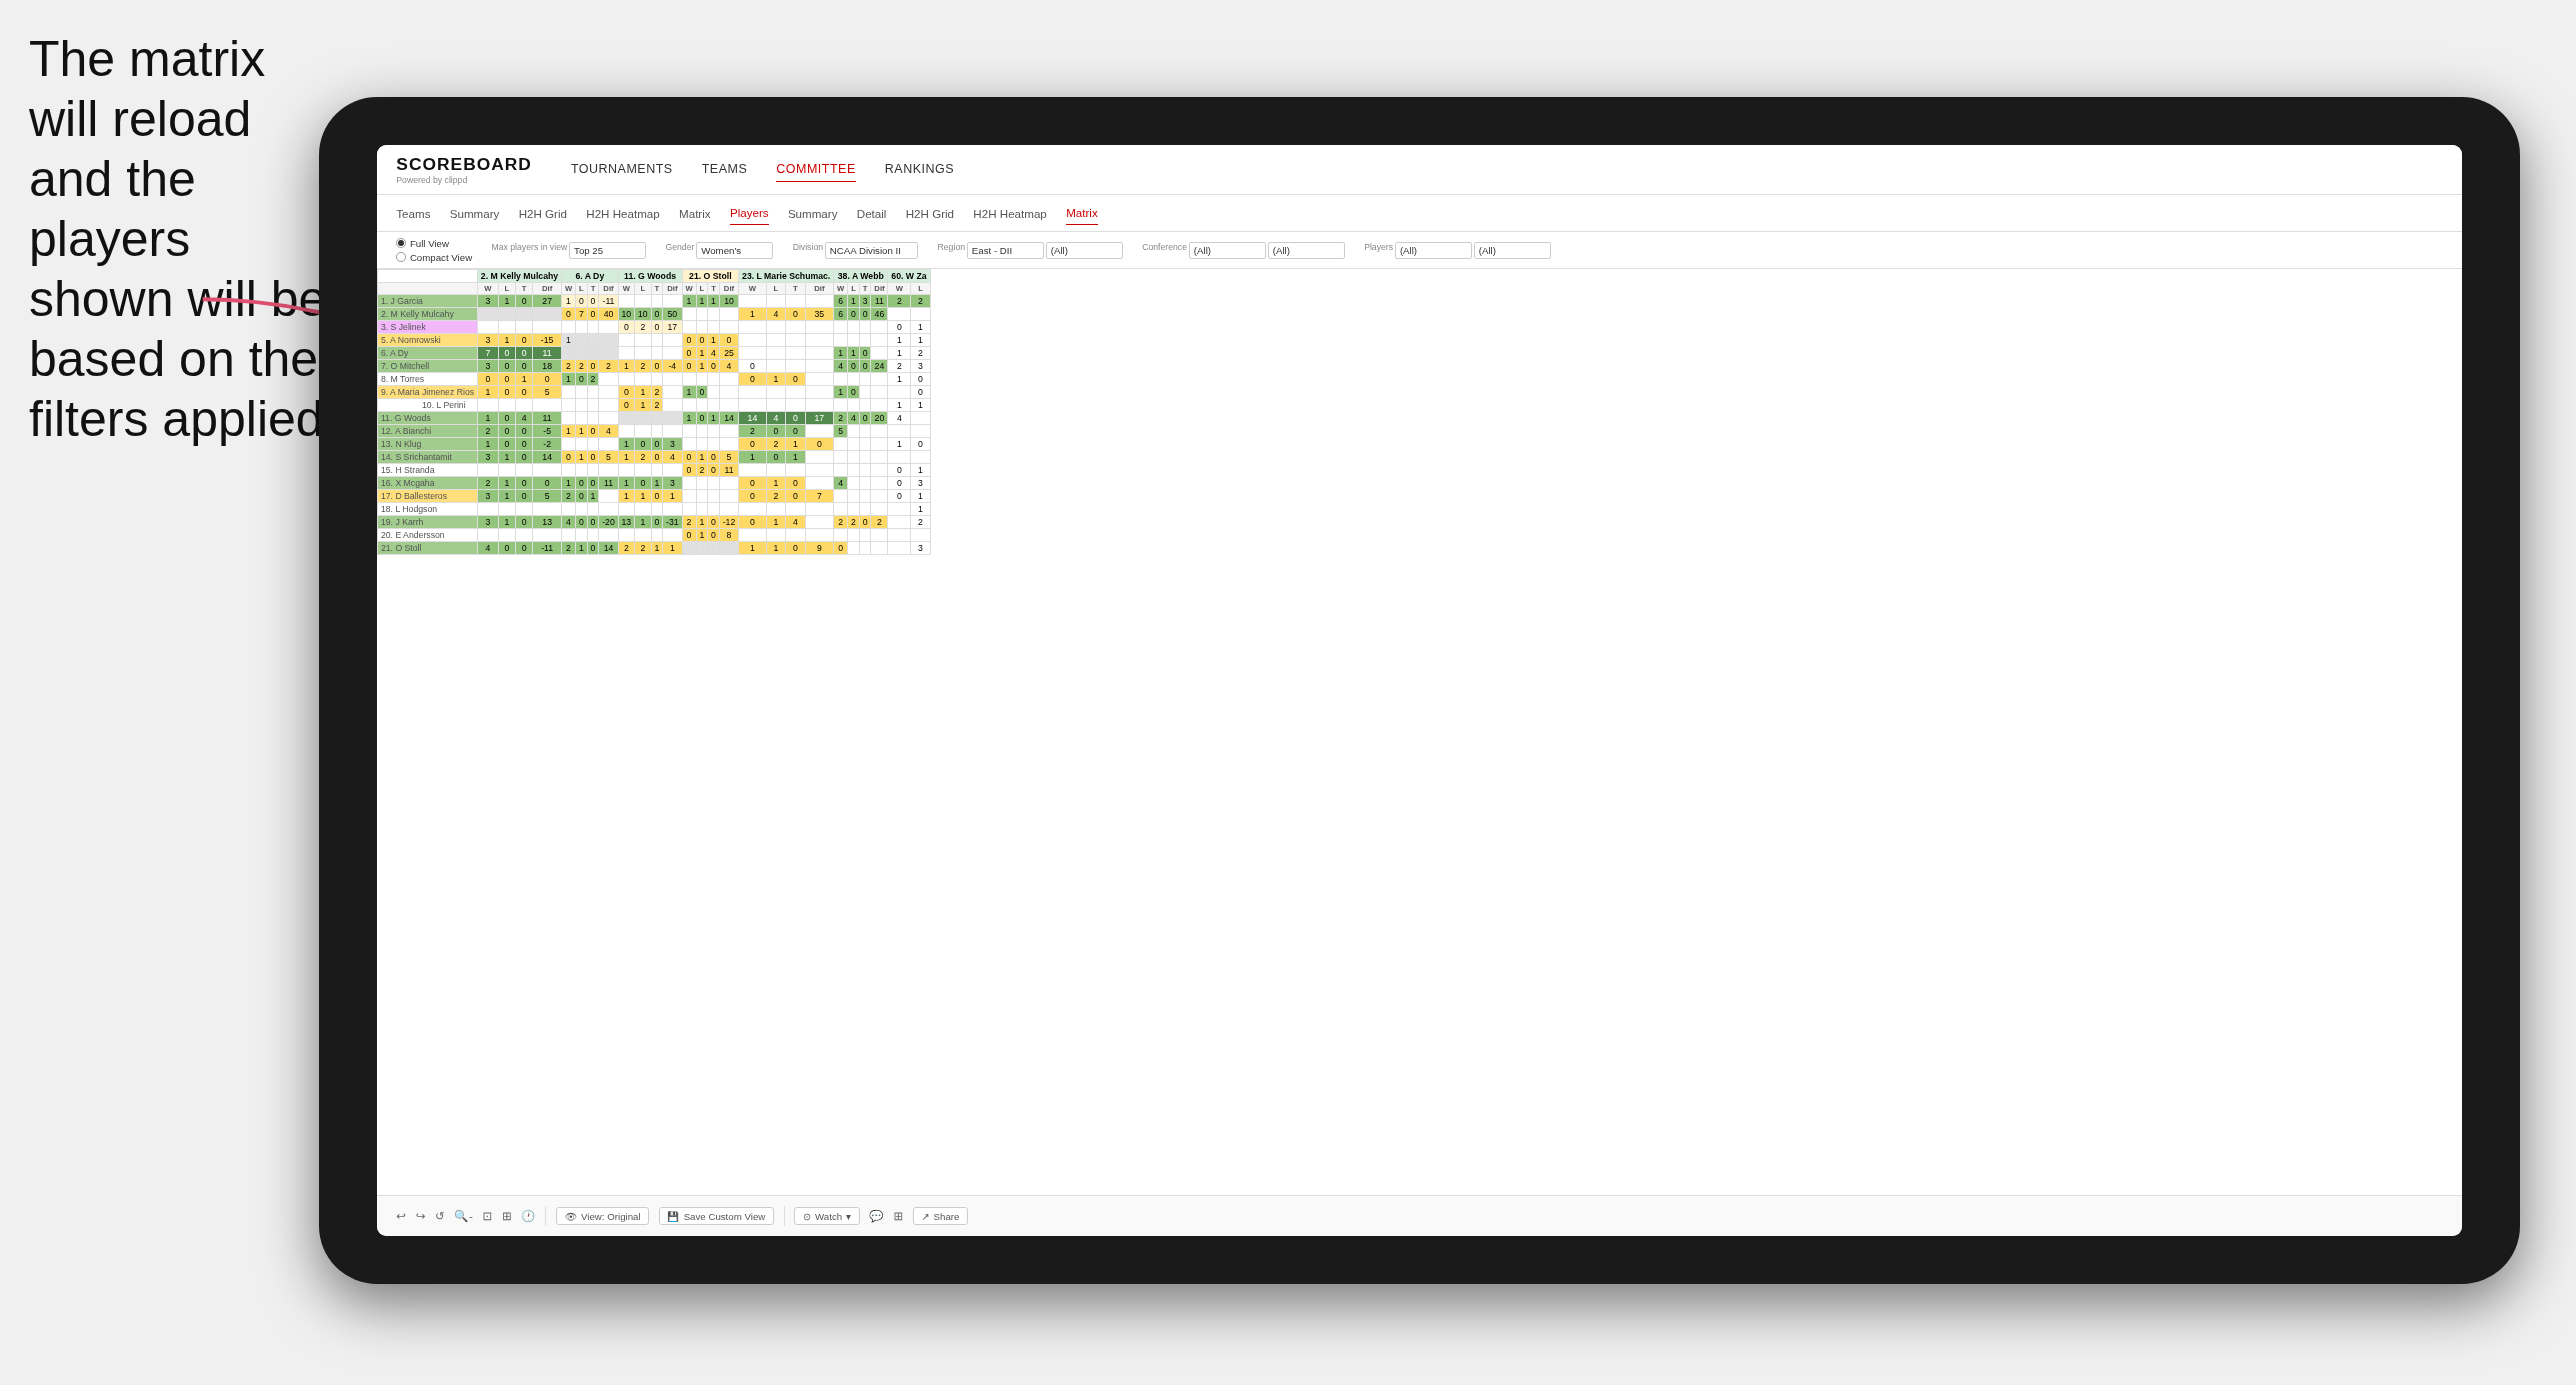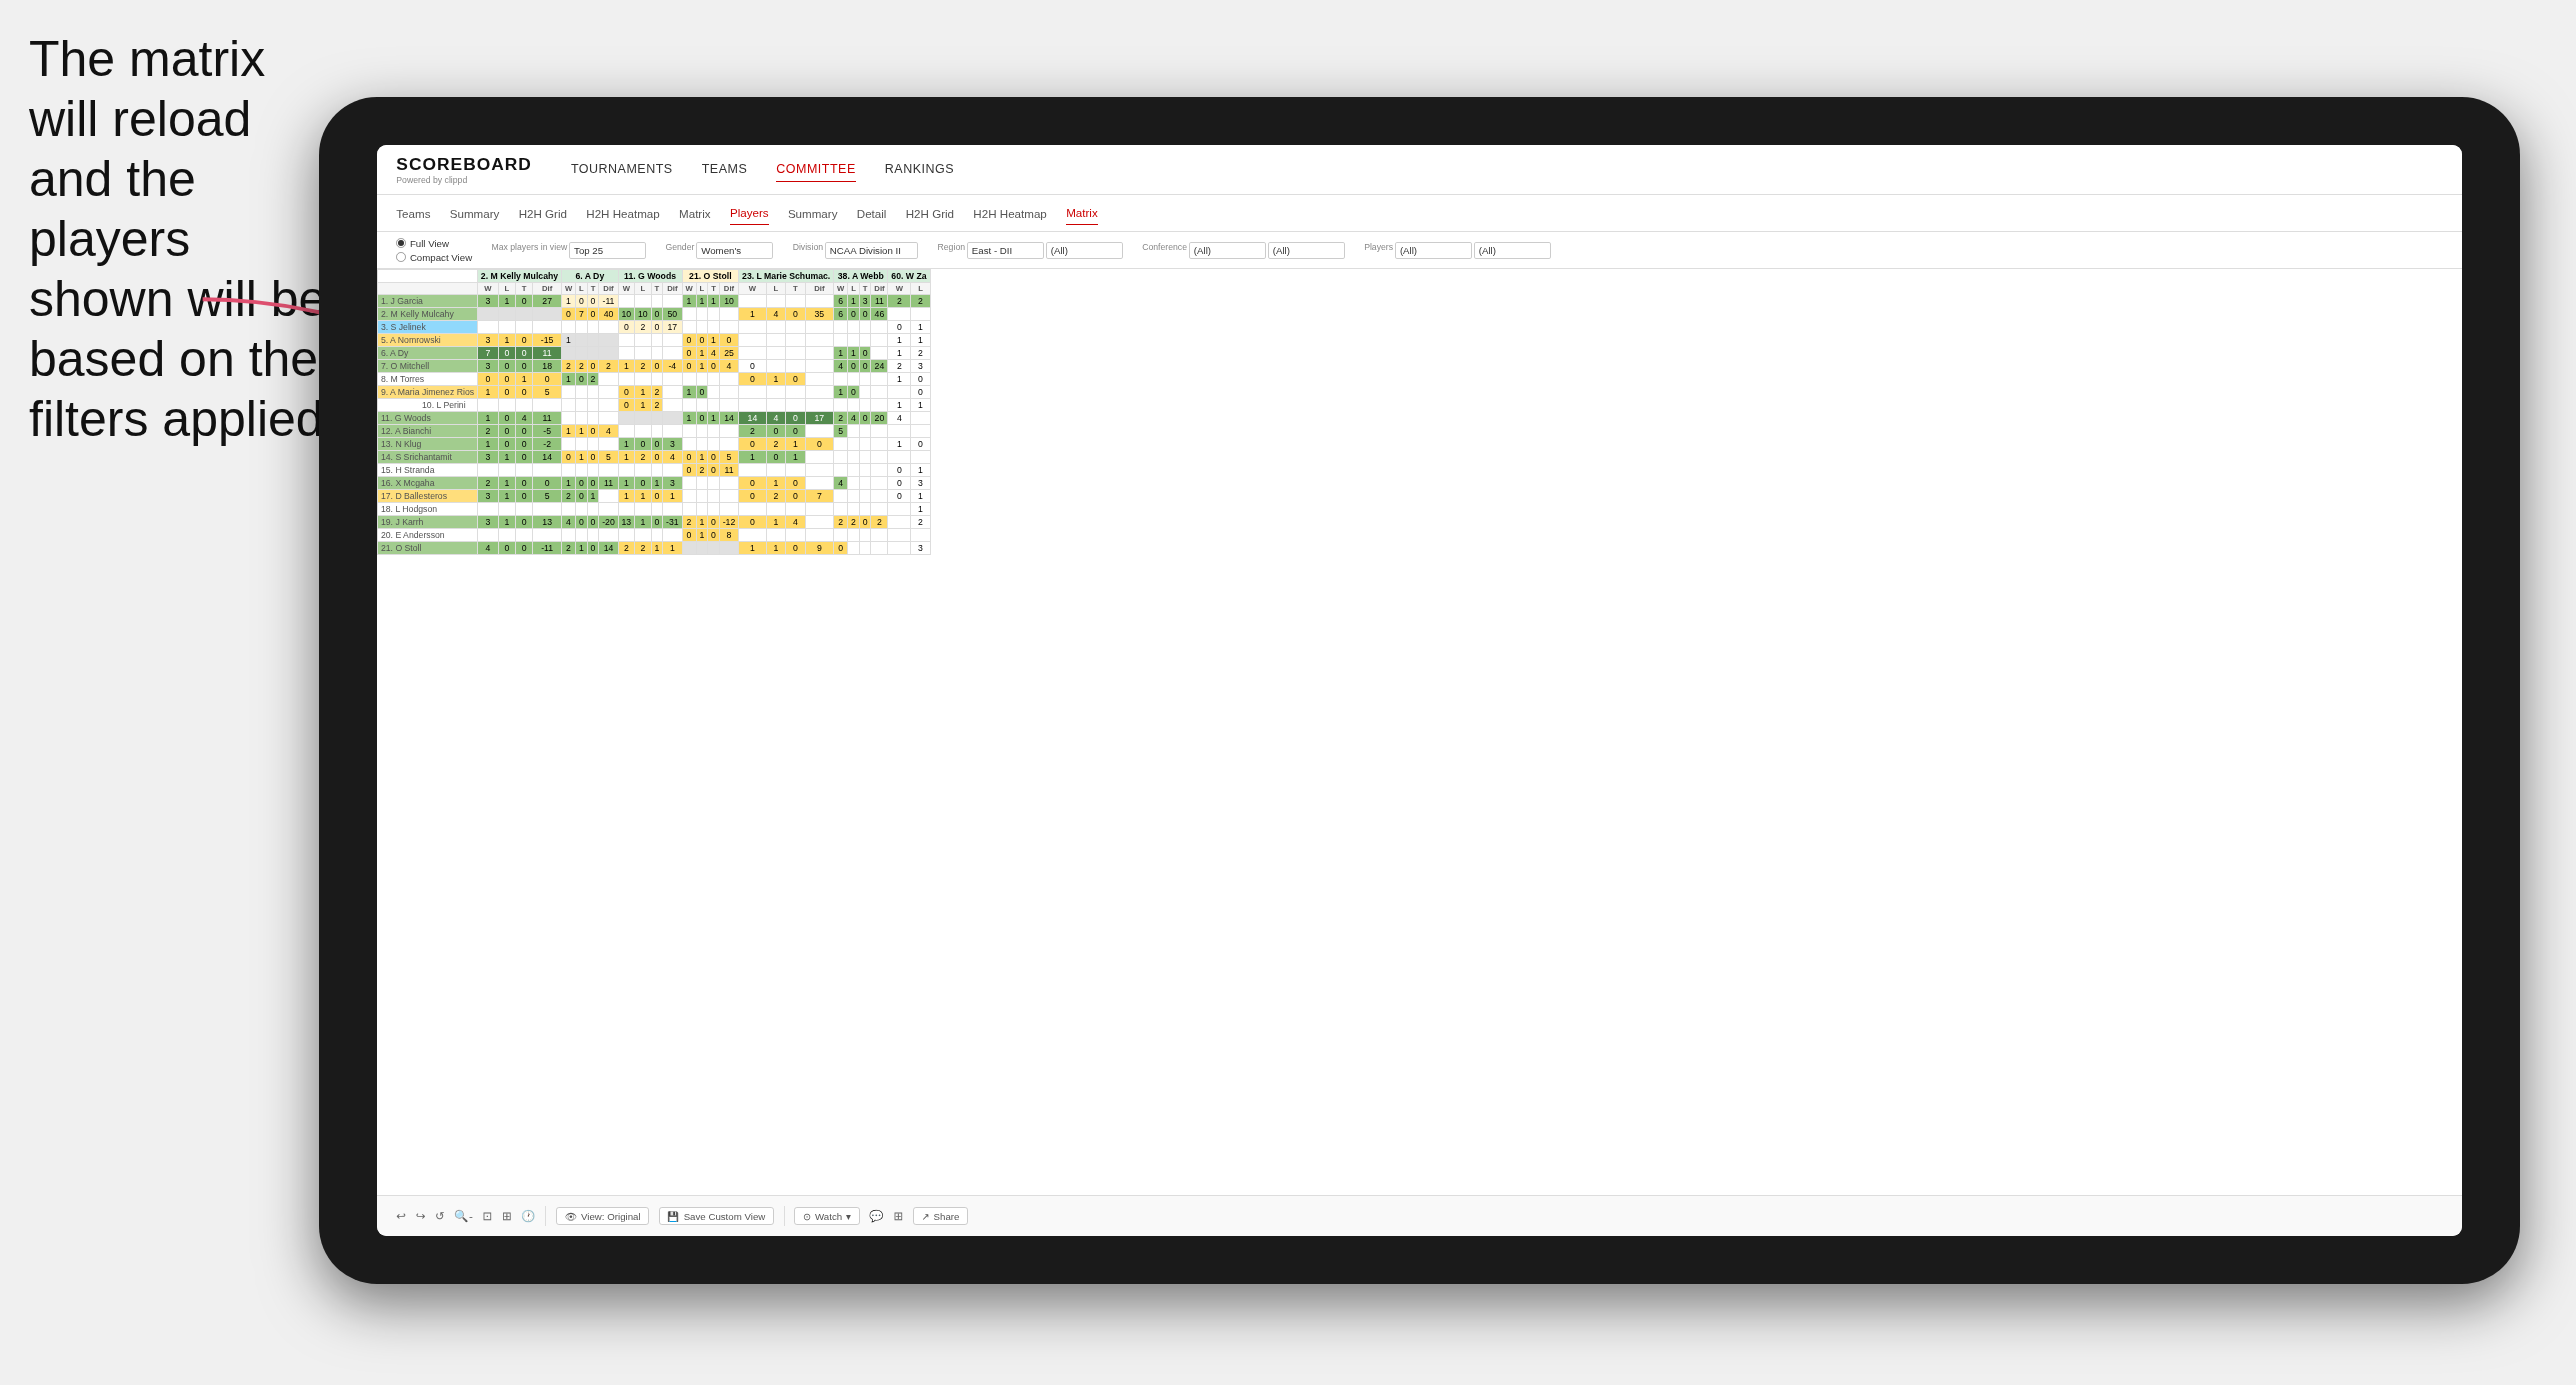--- a/index.html
+++ b/index.html
@@ -475,21 +475,21 @@
               <td style="background: rgb(255, 217, 102);">0</td>
               <td style="background: rgb(255, 217, 102);">35</td>
               <td style="background: rgb(146, 196, 123);">6</td>
               <td style="background: rgb(146, 196, 123);">0</td>
               <td style="background: rgb(146, 196, 123);">0</td>
               <td style="background: rgb(146, 196, 123); margin-top: 20px;">46</td>
               <td></td>
               <td></td>
             </tr>
             <tr>
-              <td class="player-name-cell" style="background: #7dd3fc; opacity: 0.85;">3. S Jelinek</td>
+              <td class="player-name-cell" style="background: #f0abfc; opacity: 0.85;">3. S Jelinek</td>
               <td></td>
               <td></td>
               <td></td>
               <td></td>
               <td></td>
               <td></td>
               <td></td>
               <td></td>
               <td style="background: rgb(255, 243, 205);">0</td>
               <td style="background: rgb(255, 243, 205);">2</td>

